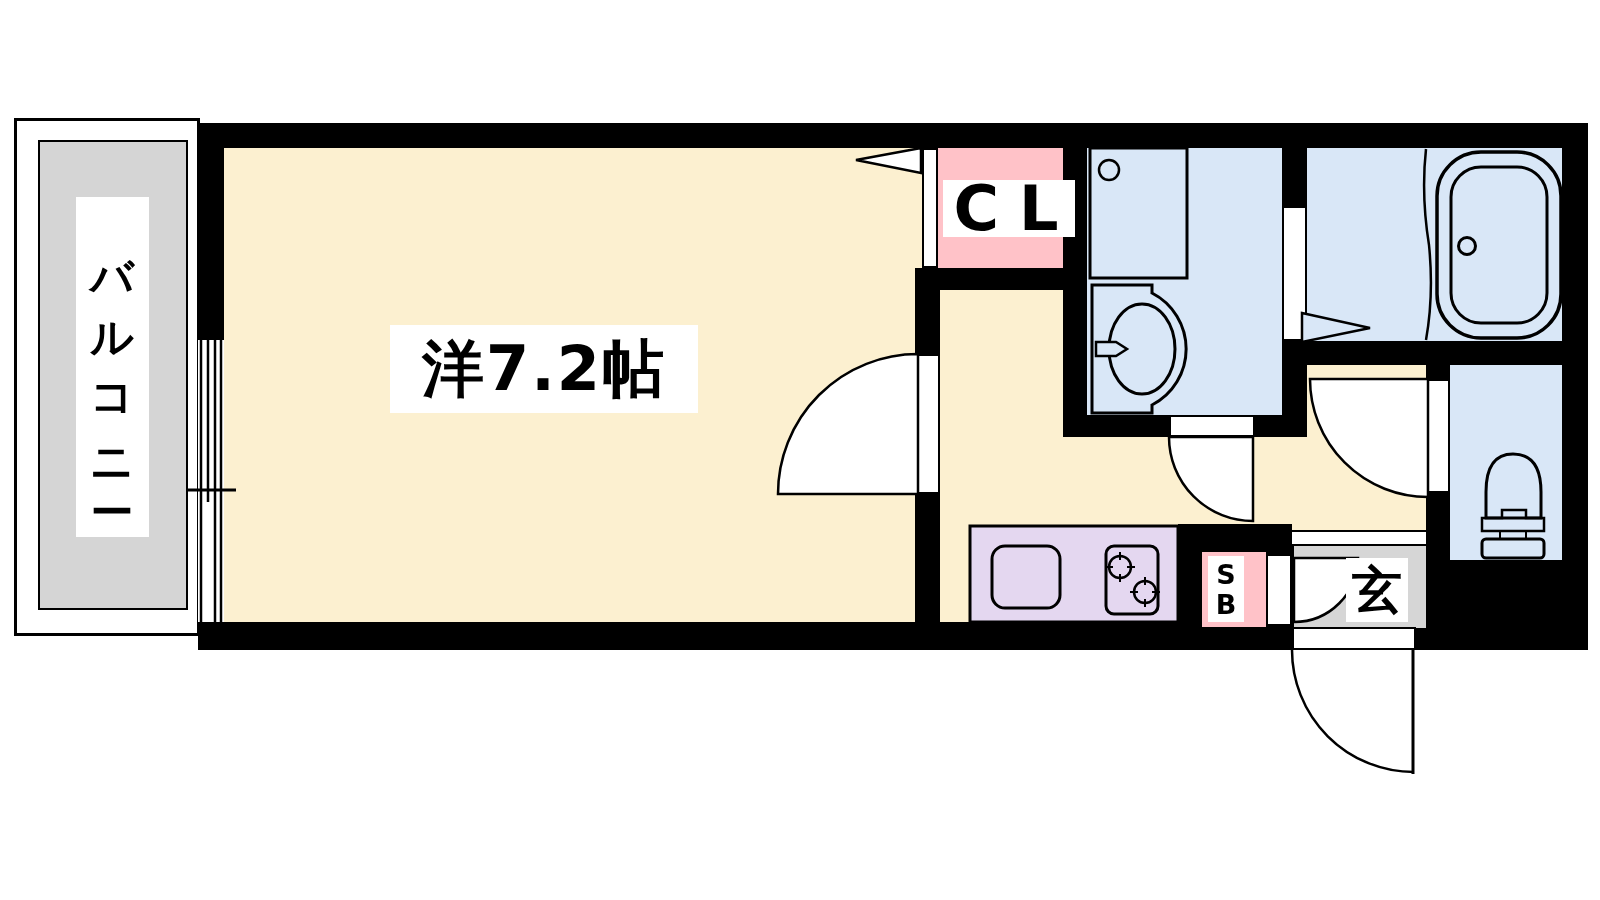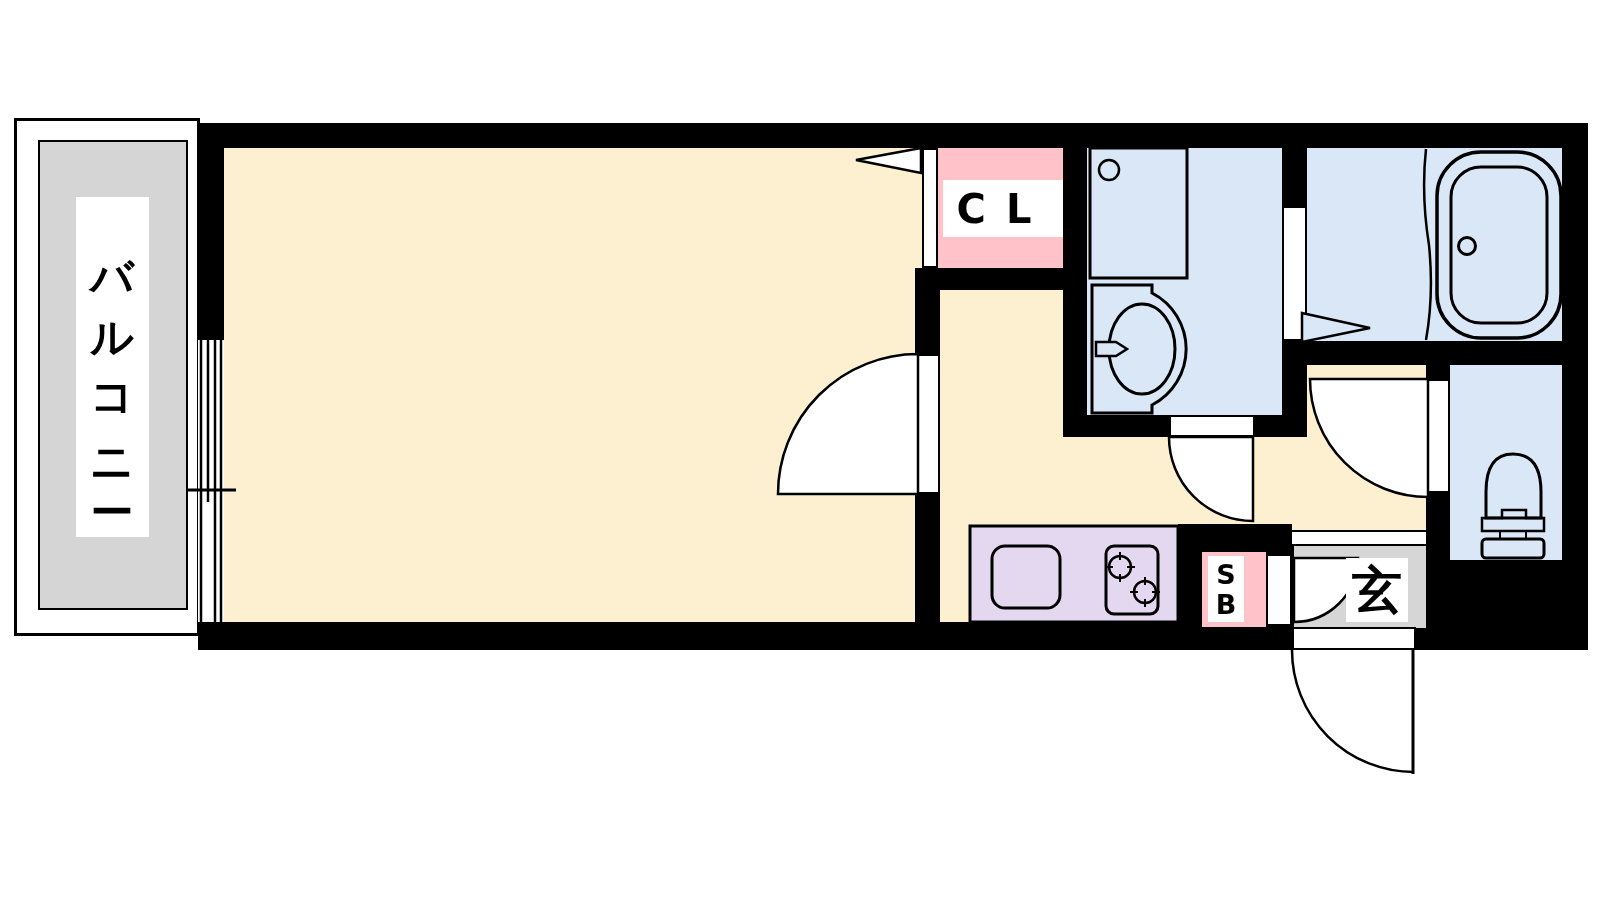--- a/index.html
+++ b/index.html
@@ -139,22 +139,25 @@
         <line x1="1130" y1="592" x2="1138" y2="592" stroke="#000" stroke-width="2"></line>
         <line x1="1152" y1="592" x2="1160" y2="592" stroke="#000" stroke-width="2"></line>
       </g>
     </g>
   </svg>
 
   <div class="lbl" style="left:76px;top:197px;width:73px;height:340px;writing-mode:vertical-rl;font-size:43px;letter-spacing:16px;">
     <span>バルコニー</span>
   </div>
 
+  <div class="lbl" style="left:390px;top:325px;width:308px;height:88px;font-size:62px;letter-spacing:2px;">
+    <span>洋7.2帖</span>
+  </div>
 
-  <div class="lbl" style="left:943px;top:180px;width:118px;height:57px;font-size:40px;letter-spacing:20px;padding-left:2px;">
+  <div class="lbl" style="left:943px;top:180px;width:118px;height:57px;font-size:62px;letter-spacing:20px;padding-left:14px;">
     <span>CL</span>
   </div>
 
   <div class="lbl" style="left:1208px;top:556px;width:36px;height:66px;font-size:27px;flex-direction:column;gap:3px;">
     <span>S</span>
       <span>B</span>
   </div>
 
   <div class="lbl" style="left:1346px;top:558px;width:62px;height:64px;font-size:50px;">
     <span>玄</span>

